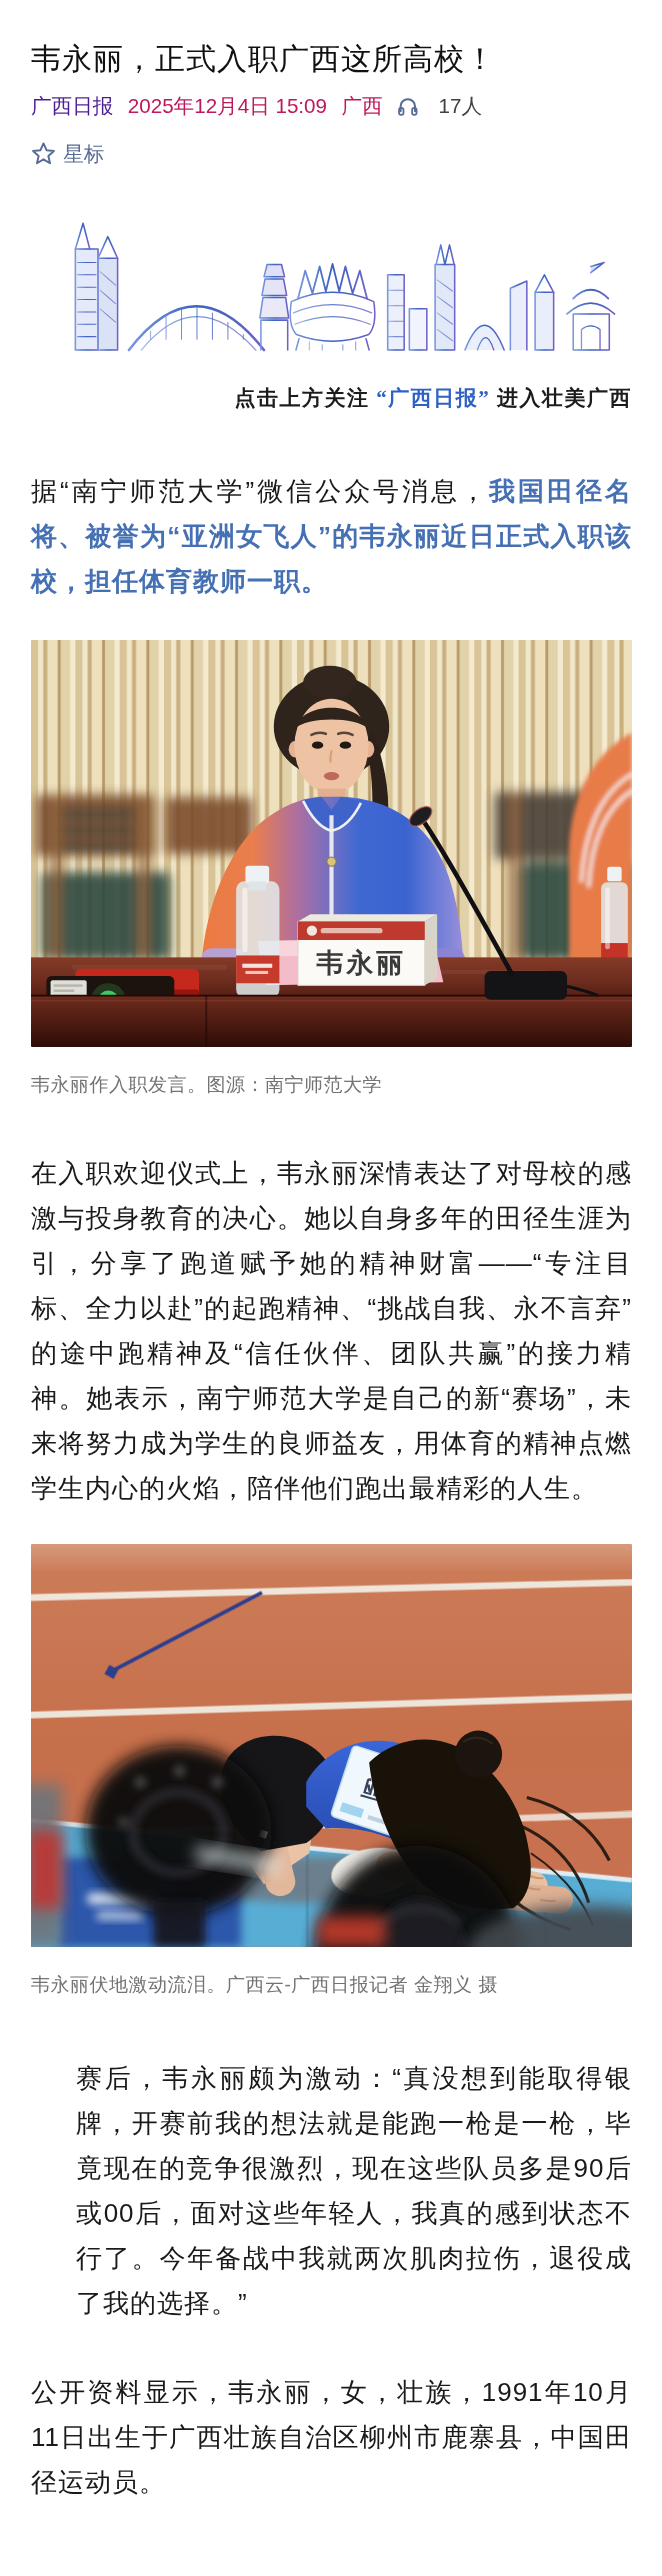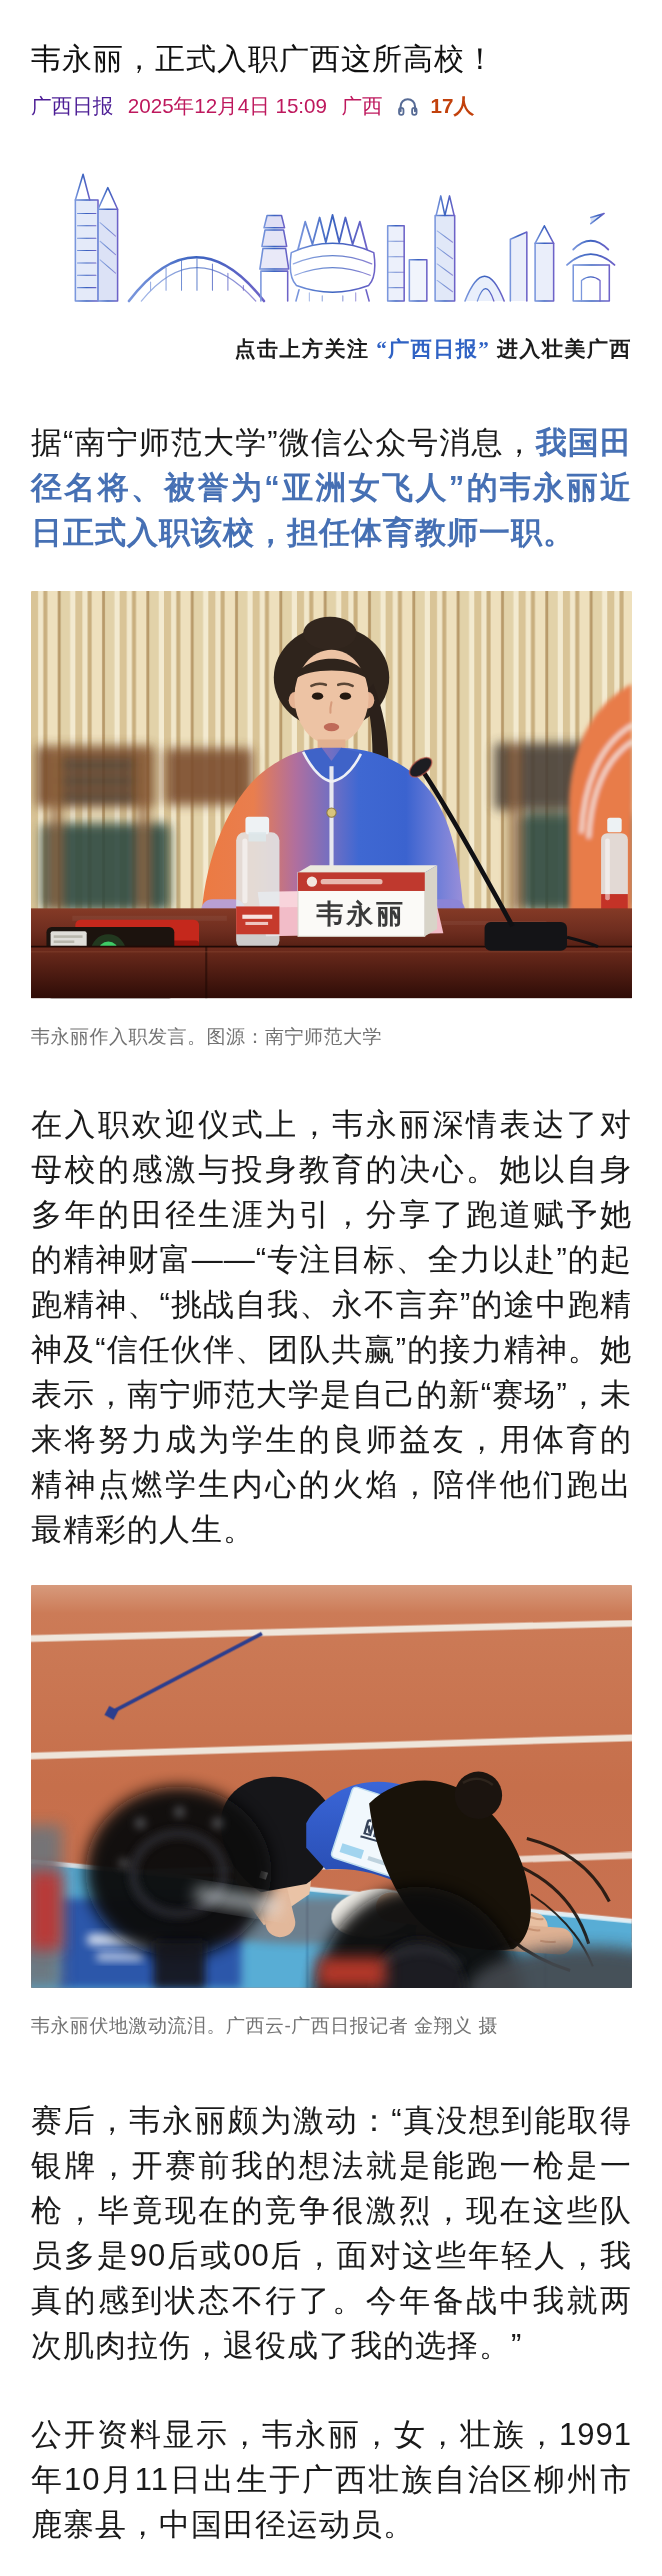--- a/index.html
+++ b/index.html
@@ -5,33 +5,33 @@
   * { margin:0; padding:0; box-sizing:border-box; }
   html,body { background:#ffffff; }
   body { width:663px; font-family:"Liberation Sans", sans-serif; color:#191919; }
   .article { padding:39px 31px 42px; }
 
   .title { font-size:30px; line-height:1.32; font-weight:400; color:#111111; letter-spacing:1px; }
 
   .byline { display:flex; align-items:center; margin-top:13.4px; font-size:20.6px; line-height:27px; }
   .account { color:#4c1d95; margin-right:14.4px; cursor:pointer; }
   .meta { color:#be185d; margin-right:14.4px; }
-  .listen { display:flex; align-items:center; color:#c2410c; gap:12px; cursor:pointer;font-weight:bold; }
+  .listen { display:flex; align-items:center; color:#404040; gap:20px; cursor:pointer; }
   .listen svg { display:block; }
 
   .star-row { display:flex; align-items:center; gap:7.2px; margin-top:20.6px; color:#576b95; font-size:20.6px; cursor:pointer; }
   .star-row svg { display:block; }
 
   .banner { margin-top:47px; cursor:pointer; }
   .banner svg { display:block; width:100%; height:auto; }
   .banner-caption { margin-top:19px; text-align:right; font-family:"Liberation Serif", serif;
       font-weight:700; font-size:21px; letter-spacing:1.5px; color:#1c1c1c; }
   .banner-caption .hl-banner { color:#2f62c4; }
 
-  p.body { margin-top:52px; font-size:31px; line-height:45px; letter-spacing:1px;
+  p.body { margin-top:52px; font-size:26px; line-height:45px; letter-spacing:1px;
       text-align:justify; color:#1a1a1a; }
   p.body.first { margin-top:57px; }
   .hl { color:#4670b4; font-weight:700; }
 
   figure.photo { margin:36px 0 0; }
   figure.photo svg { display:block; width:100%; height:auto; border-radius:1px; cursor:pointer; }
   figcaption.caption { margin-top:24px; font-size:19px; line-height:1.45; color:#737373; letter-spacing:0.5px; }
 
   .p-after-caption { margin-top:47px; }
 </style>
@@ -51,20 +51,28 @@
         <svg width="21.6" height="21.6" viewBox="0 0 36 36">
           <path d="M6 27 v-8 a12 12 0 0 1 24 0 v8" fill="none" stroke="#576b95" stroke-width="3.4" stroke-linecap="round"></path>
           <rect x="3.4" y="21.5" width="7.4" height="11.5" rx="3.6" fill="none" stroke="#576b95" stroke-width="3"></rect>
           <rect x="25.2" y="21.5" width="7.4" height="11.5" rx="3.6" fill="none" stroke="#576b95" stroke-width="3"></rect>
         </svg>
       </span>
       <span>17人</span>
     </span>
   </div>
 
+  <div class="star-row">
+    <span>
+      <svg width="25" height="25" viewBox="0 0 36 36">
+        <polygon points="18,3.5 22.4,13.2 33,14.3 25,21.5 27.4,32 18,26.4 8.6,32 11,21.5 3,14.3 13.6,13.2" fill="none" stroke="#576b95" stroke-width="2.8" stroke-linejoin="round"></polygon>
+      </svg>
+    </span>
+    <span>星标</span>
+  </div>
 
   <figure class="banner">
     <svg viewBox="0 0 1166 292" aria-hidden="true">
       <defs>
         <linearGradient id="bsg" x1="0" y1="0" x2="1" y2="0">
           <stop offset="0" stop-color="#7b97dd"></stop>
             <stop offset="0.5" stop-color="#3b63c0"></stop>
             <stop offset="1" stop-color="#6e63c8"></stop>
         </linearGradient>
       </defs>
@@ -382,18 +390,18 @@
         <rect x="556" y="722" width="132" height="60" rx="8" fill="#c13a2c" opacity="0.92" filter="url(#p2b14)"></rect>
         <ellipse cx="1080" cy="792" rx="235" ry="92" fill="#454a50" opacity="0.92" filter="url(#p2b14)"></ellipse>
         <rect x="-24" y="466" width="84" height="316" fill="#6e747a" opacity="0.92" filter="url(#p2b14)"></rect>
         <rect x="-6" y="556" width="66" height="152" fill="#bf3430" opacity="0.92" filter="url(#p2b14)"></rect>
         <rect x="316" y="596" width="170" height="32" rx="16" fill="#e9f2f6" opacity="0.6" filter="url(#p2b14)" transform="rotate(9 400 612)"></rect>
       </g>
     </svg>
     <figcaption class="caption">韦永丽伏地激动流泪。广西云-广西日报记者 金翔义 摄</figcaption>
   </figure>
 
-  <p class="body p-after-caption" style="margin-top:58px;">赛后，韦永丽颇为激动：“真没想到能取得银牌，开赛前我的想法就是能跑一枪是一枪，毕竟现在的竞争很激烈，现在这些队员多是90后或00后，面对这些年轻人，我真的感到状态不行了。今年备战中我就两次肌肉拉伤，退役成了我的选择。”</p>
+  <p class="body p-after-caption" style="margin-top:58px;margin-left:45px;">赛后，韦永丽颇为激动：“真没想到能取得银牌，开赛前我的想法就是能跑一枪是一枪，毕竟现在的竞争很激烈，现在这些队员多是90后或00后，面对这些年轻人，我真的感到状态不行了。今年备战中我就两次肌肉拉伤，退役成了我的选择。”</p>
 
   <p class="body" style="margin-top:44px;">公开资料显示，韦永丽，女，壮族，1991年10月11日出生于广西壮族自治区柳州市鹿寨县，中国田径运动员。</p>
 
 </article>
 
 
 </body></html>

